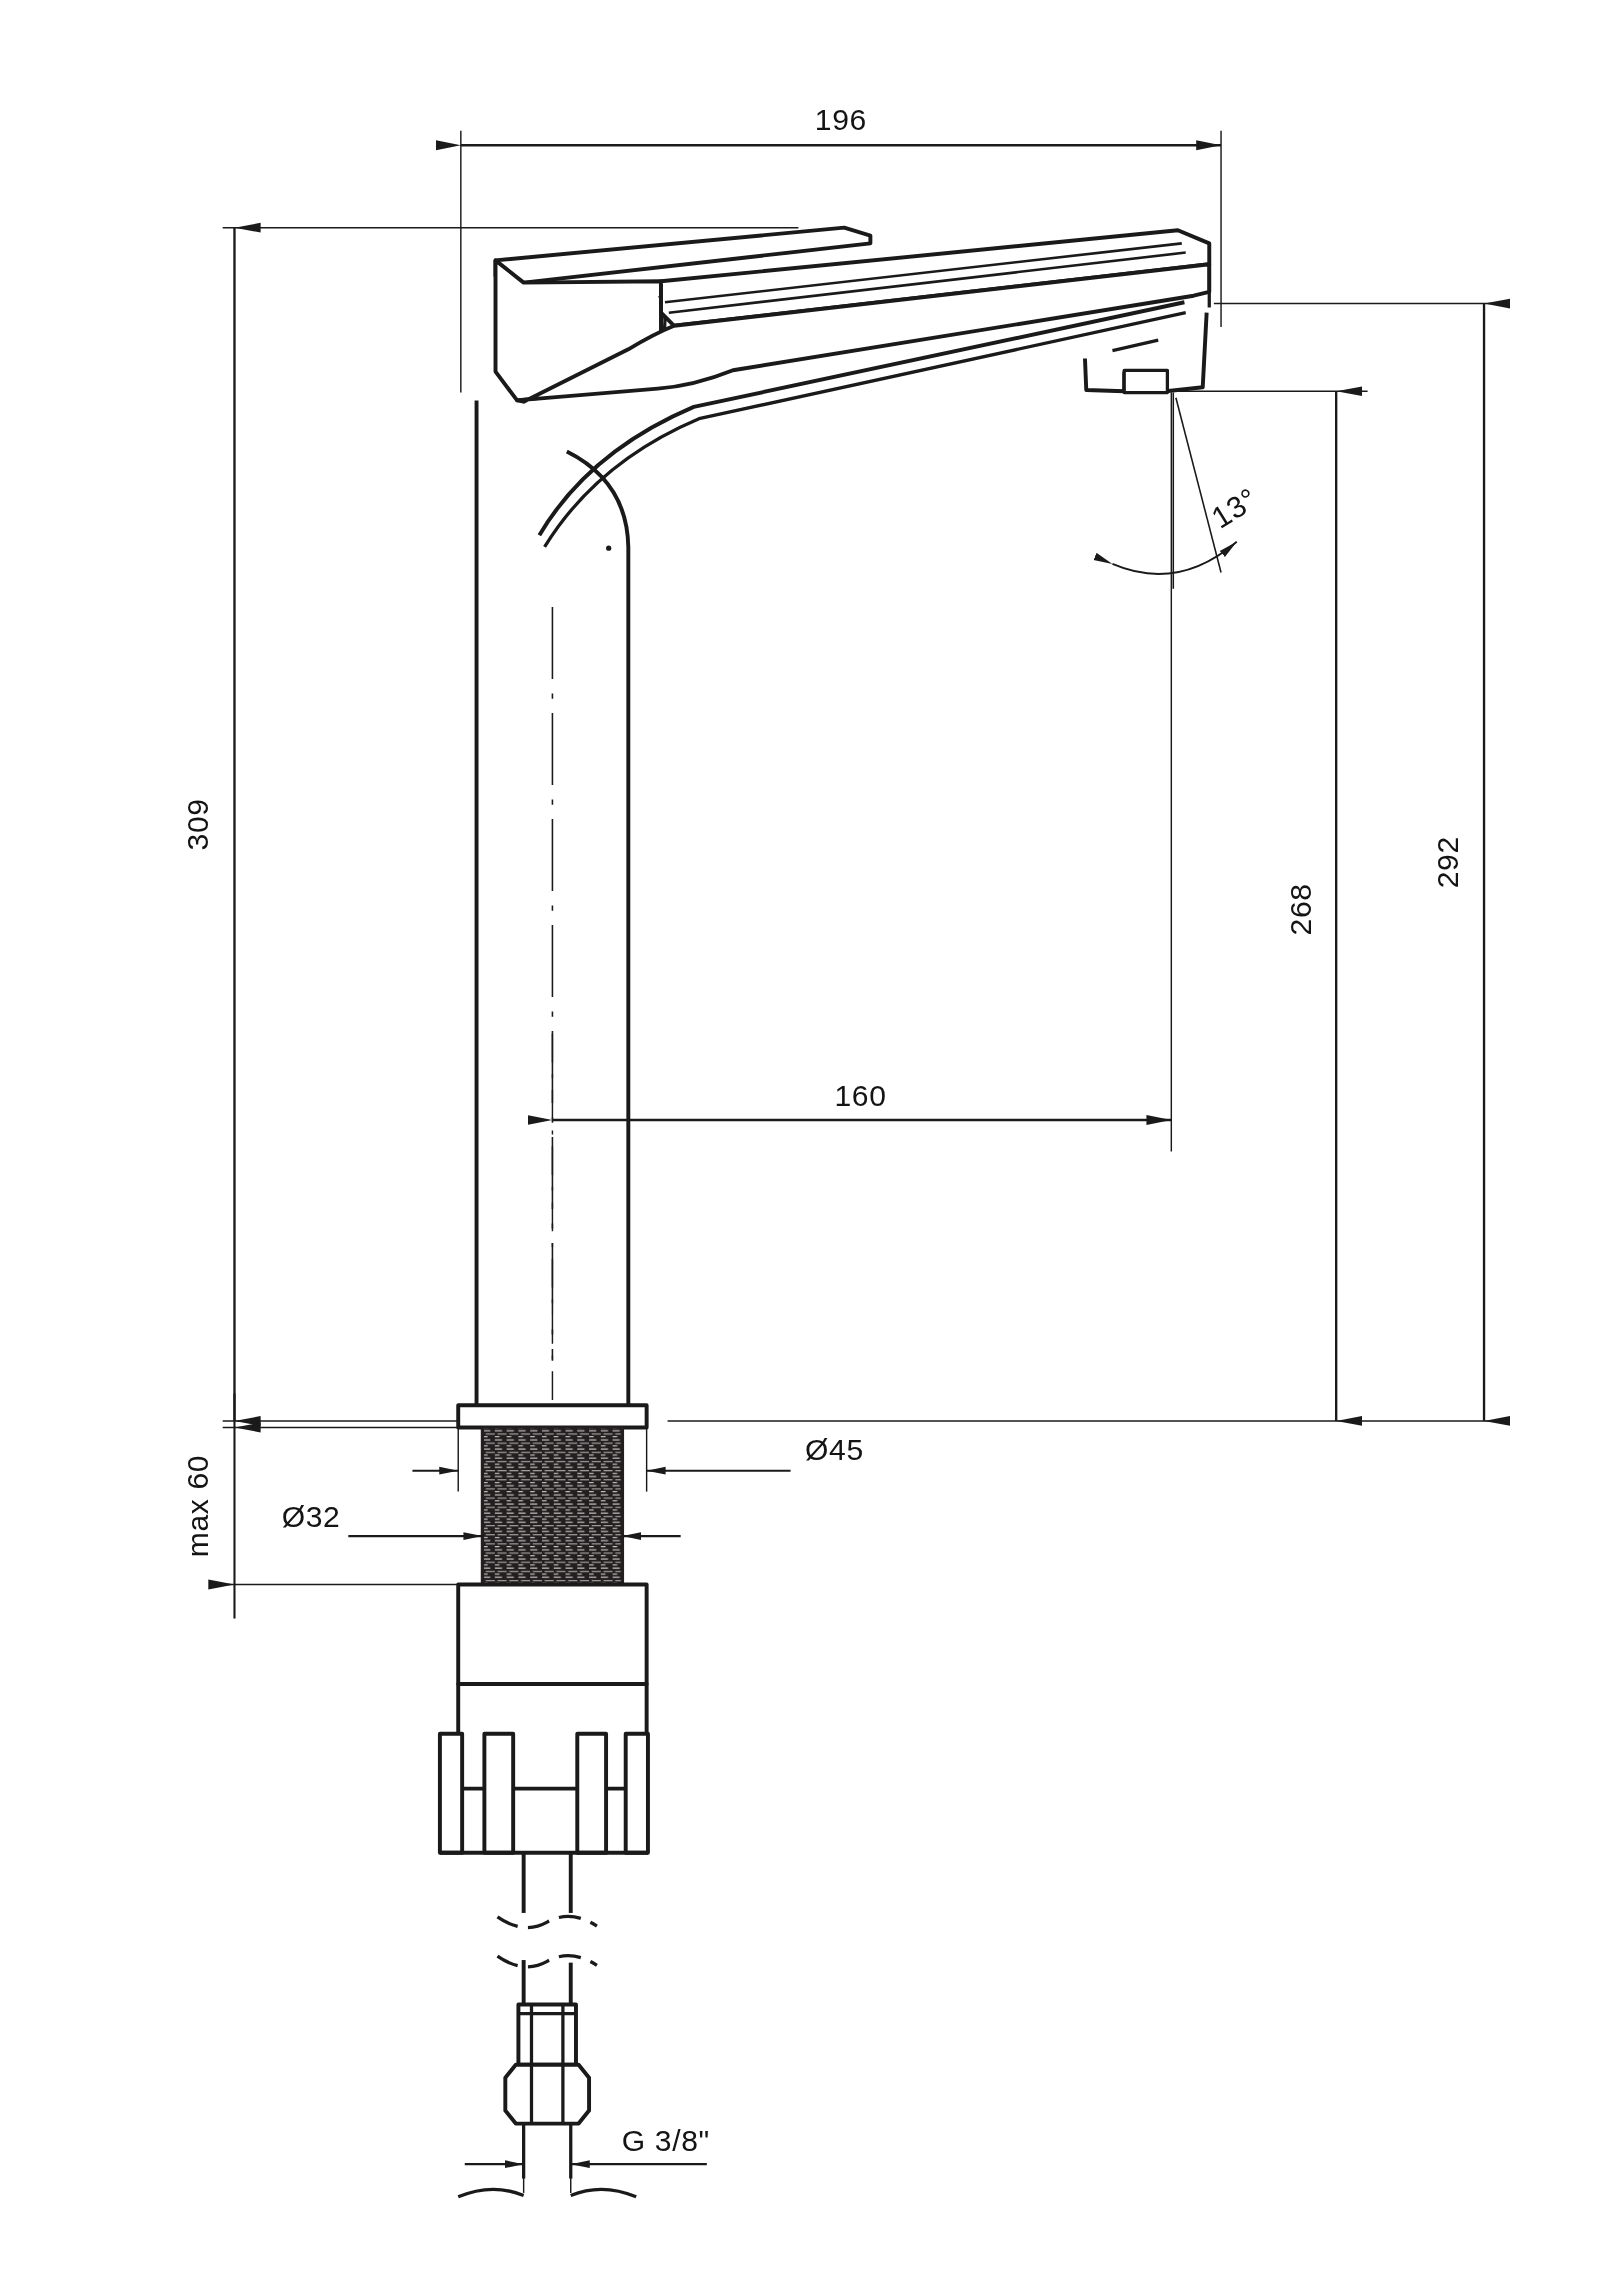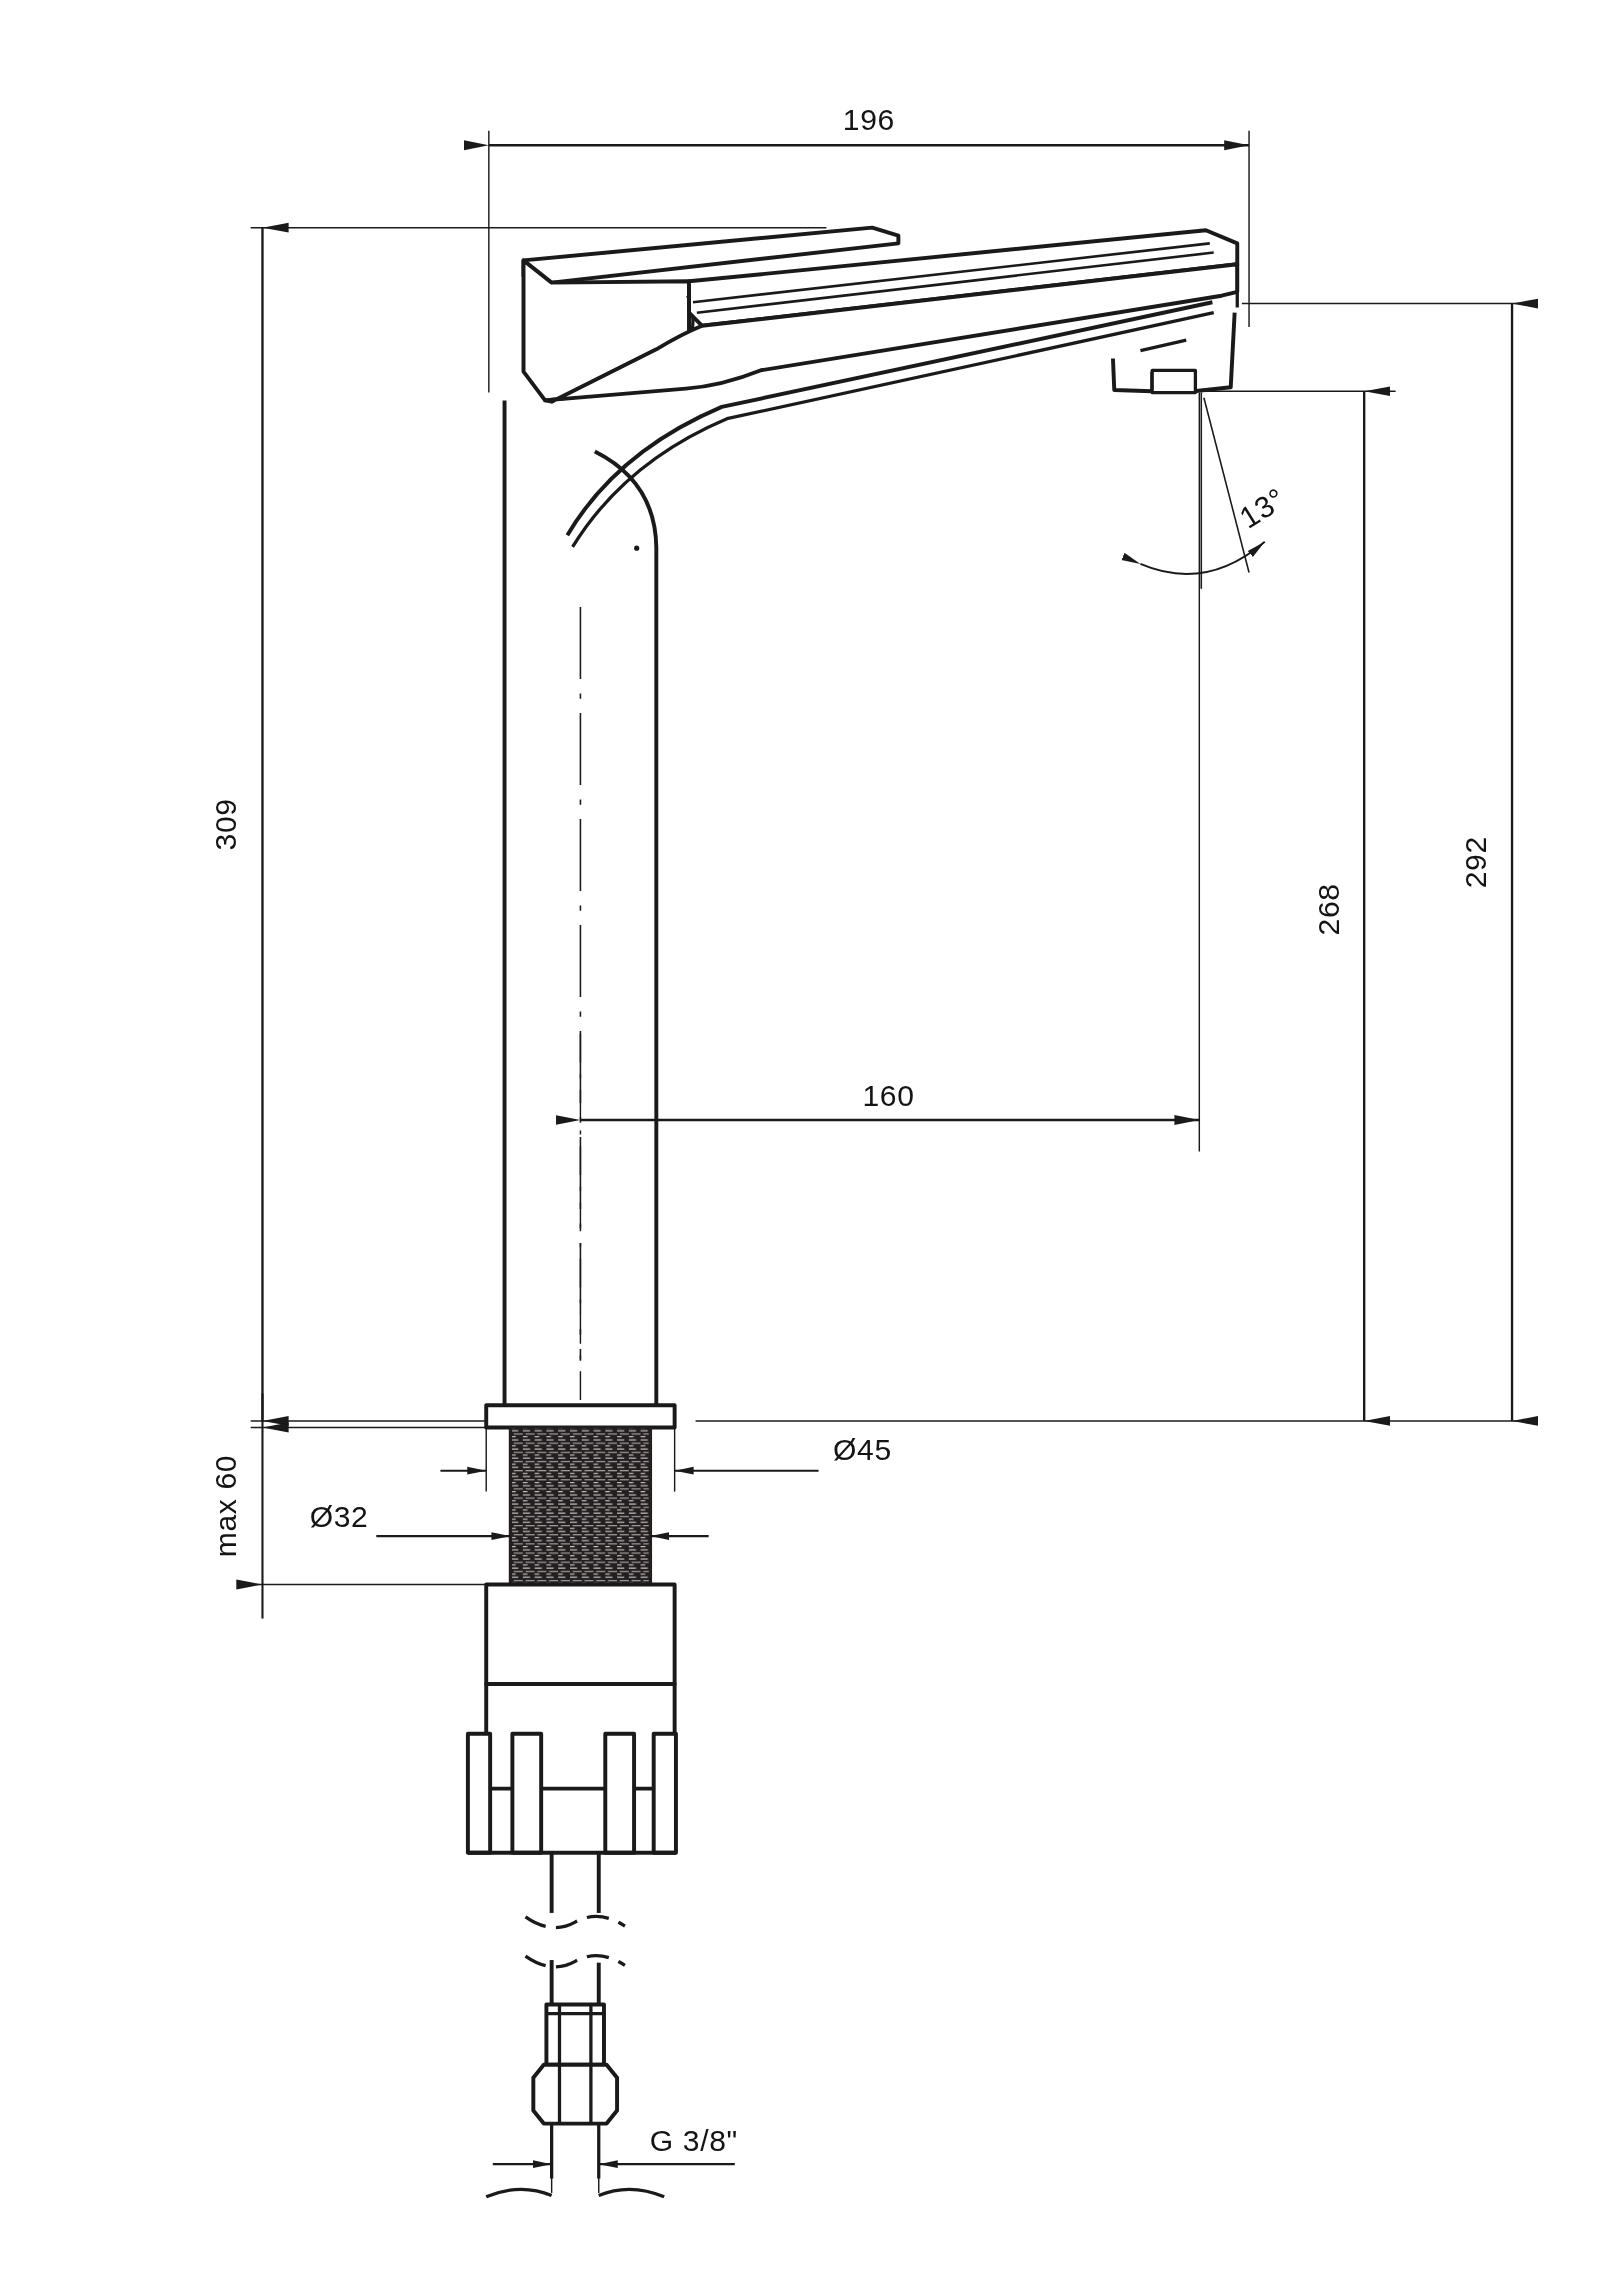--- a/index.html
+++ b/index.html
@@ -3,21 +3,21 @@
 <meta charset="utf-8">
 <style>
   html,body{margin:0;padding:0;background:#ffffff;}
   body{
     width:1623px;height:2295px;
     font-family:"Liberation Sans", sans-serif;
     color:#1a1a1a;
     overflow:hidden;
     position:relative;
   }
-  #stage{position:absolute;inset:0;width:1342px;height:2295px;padding-left:28px;}
+  #stage{position:absolute;inset:0;width:1342px;height:2295px;}
   svg{display:block;width:1623px;height:2295px;}
   .dimtext{
     font-family:"Liberation Sans", sans-serif;
     font-size:46px;
     fill:#141414;
     letter-spacing:1px;
   }
   text{user-select:none;}
 </style>
 </head>

